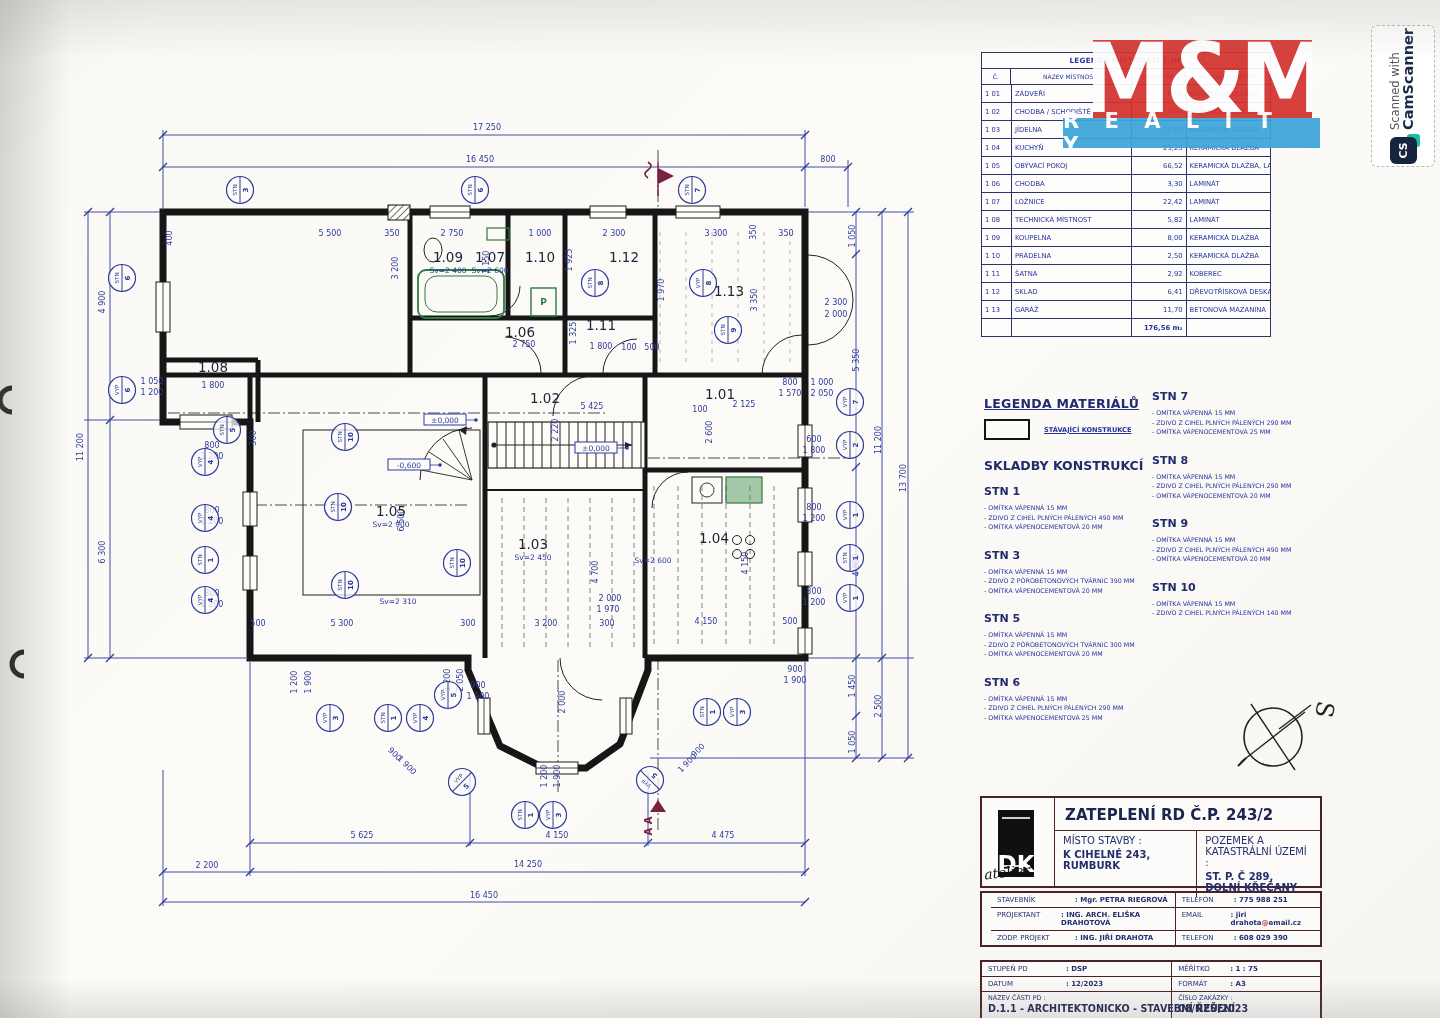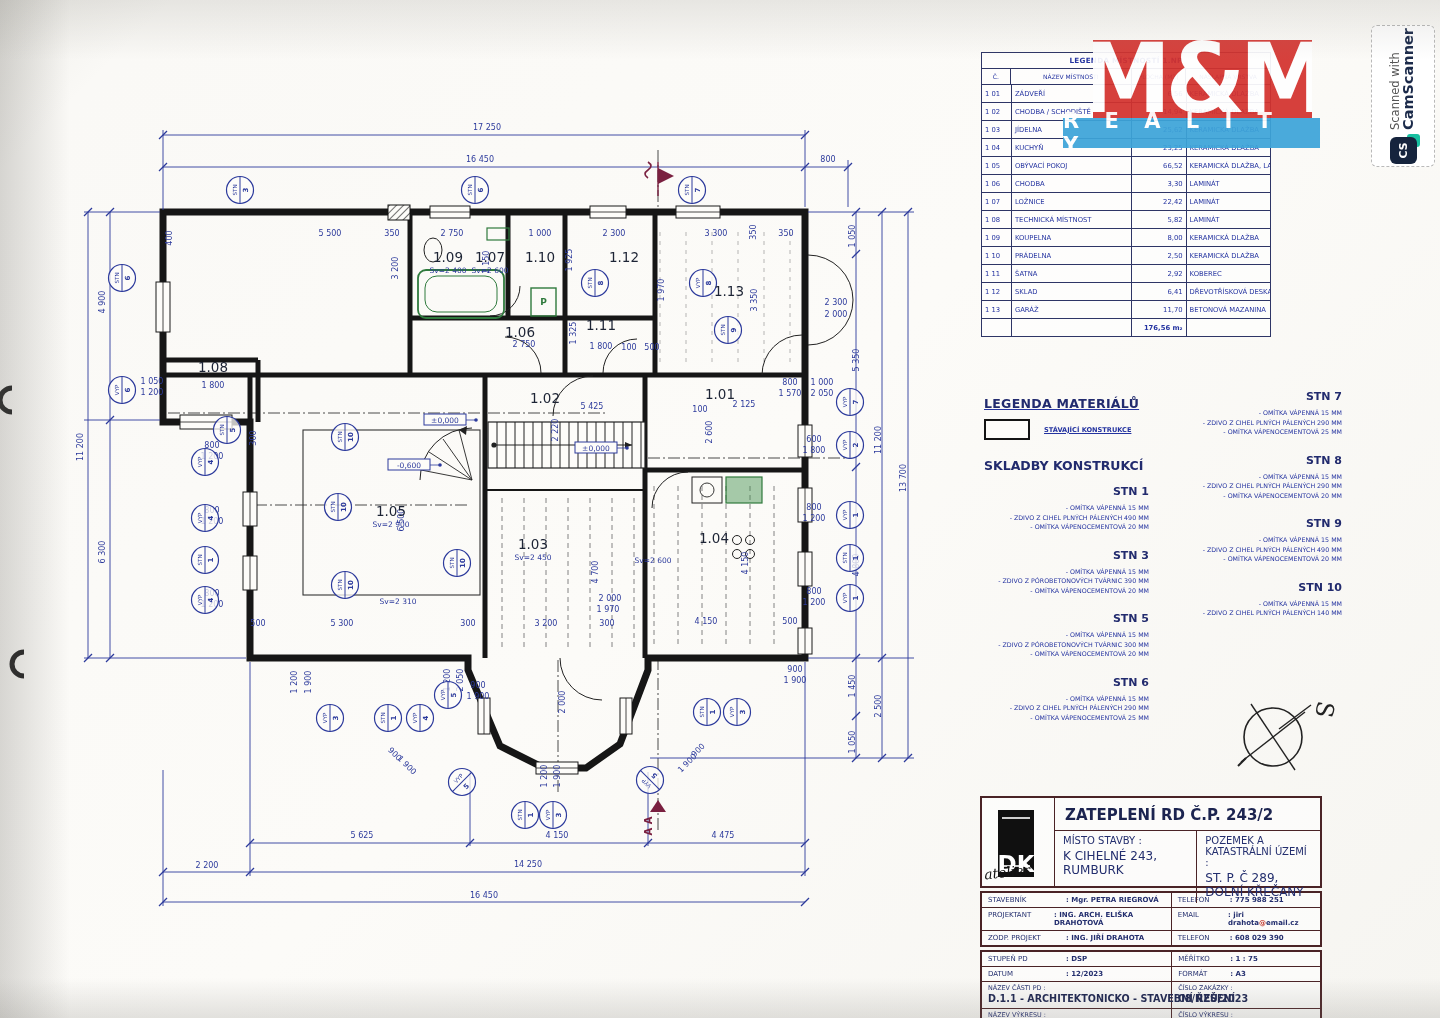--- a/index.html
+++ b/index.html
@@ -52,37 +52,37 @@
   
   .mat{position:absolute;left:984px;top:396px;color:#2433a0;text-decoration:underline;}
   .mat-title{font-size:12.5px;font-weight:bold;color:#222b6e;letter-spacing:.3px;}
   .mat-row{display:flex;align-items:center;margin-top:8px;}
   .mat-swatch{width:42px;height:17px;border:2.5px solid #141414;background:#fdfcf9;}
   .mat-label{font-size:6.6px;font-weight:bold;margin-left:14px;}
   .skl{position:absolute;color:#2433a0;}
   .skl-left{left:984px;top:458px;width:165px;}
   .skl-right{left:1152px;top:390px;width:190px;}
   .skl-title{font-size:12.5px;font-weight:bold;color:#222b6e;margin-bottom:12px;}
-  .skl-item{margin-bottom:17px;text-align:right;}
+  .skl-item{margin-bottom:17px;}
   .skl-name{font-size:11px;font-weight:bold;color:#222b6e;margin-bottom:5px;}
   .skl-line{font-size:6.3px;line-height:9.5px;white-space:nowrap;}
 
   
   .tb{position:absolute;left:980px;top:796px;width:342px;color:#232e6e;}
   .tb-box{border:2px solid #4a2326;background:rgba(255,255,255,.55);}
   .tb1{height:88px;position:relative;margin-bottom:3px;}
   .tb1-main{position:absolute;left:72px;top:0;right:0;bottom:0;border-left:1px solid #4a2326;}
   .tb-proj{font-size:15px;font-weight:bold;color:#1c2450;padding:8px 0 6px 10px;border-bottom:1.5px solid #4a2326;}
   .tb1-cols{display:flex;}
   .tb1-col{padding:4px 8px;}
   .tb1-col.a{width:54%;border-right:1.5px solid #4a2326;}
   .tb1-col.b{width:46%;}
   .tb-lab{font-size:10px;}
-  .tb-val{font-size:12px;font-weight:normal;margin-top:3px;}
-  .tb2{margin-bottom:3px;display:flex;}
+  .tb-val{font-size:10px;font-weight:bold;margin-top:3px;}
+  .tb2{margin-bottom:13px;display:flex;padding-left:9px;}
   .tb2 .l{width:56%;border-right:1.5px solid #4a2326;}
   .tb2 .r{width:44%;}
   .tb-line{display:flex;font-size:7px;padding:3px 6px;border-bottom:1px solid #4a2326;}
   .tb-line:last-child{border-bottom:none;}
   .tb-line .k{width:78px;}
   .tb-line .k2{width:52px;}
   .tb-line .v{font-weight:bold;}
   .tb3{display:flex;}
   .tb3 .l{width:56%;border-right:1.5px solid #4a2326;}
   .tb3 .r{width:44%;}

